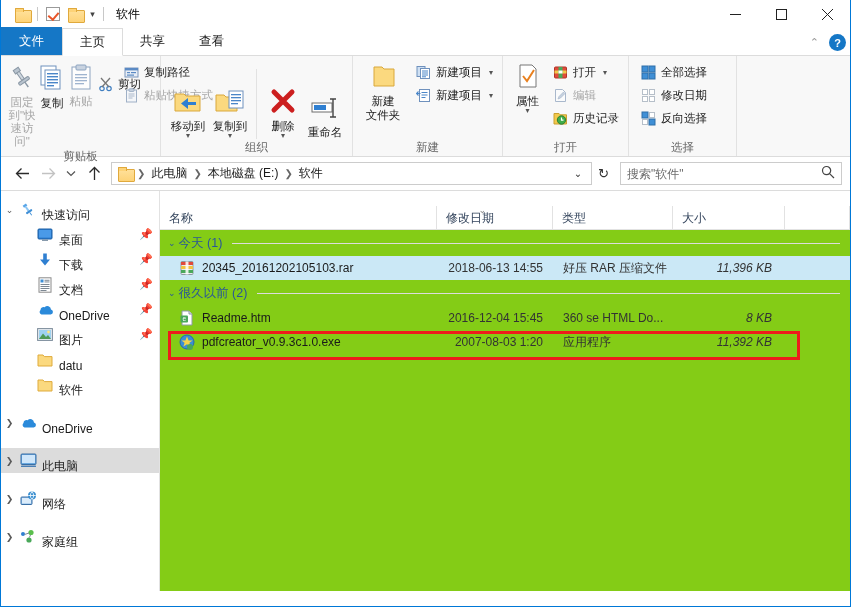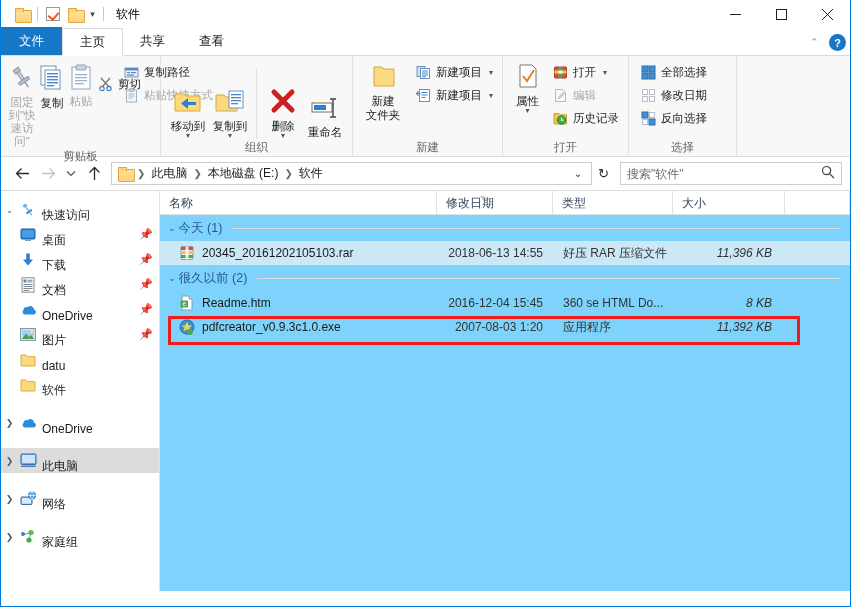--- a/index.html
+++ b/index.html
@@ -250,28 +250,29 @@
     width: 17px; text-align: center;
     font-size: 9px; color: #5a5a5a;
     flex: none;
   }
   .nav-ico {
     width: 20px; display: flex; align-items: center; justify-content: center;
     flex: none;
   }
   .nav-lbl { padding-left: 4px; margin-top: 12px; }
   .nav-pin { margin-left: auto; color: #9a9a9a; font-size: 11px; }
-  .indent1 { }
+  .indent1 { padding-left: 17px; }
 
   
   .filepane {
     flex: 1;
-    background: #7dd3fc;
+    background: #84cc16;
     position: relative;
     overflow: hidden;
+    margin-top: 15px;
   }
   .colhead {
     height: 24px;
     display: flex;
     border-bottom: 1px solid #e2e2e2;
     background: #fff;
   }
   .col {
     display: flex; align-items: center;
     font-size: 12px; color: #33445c;

